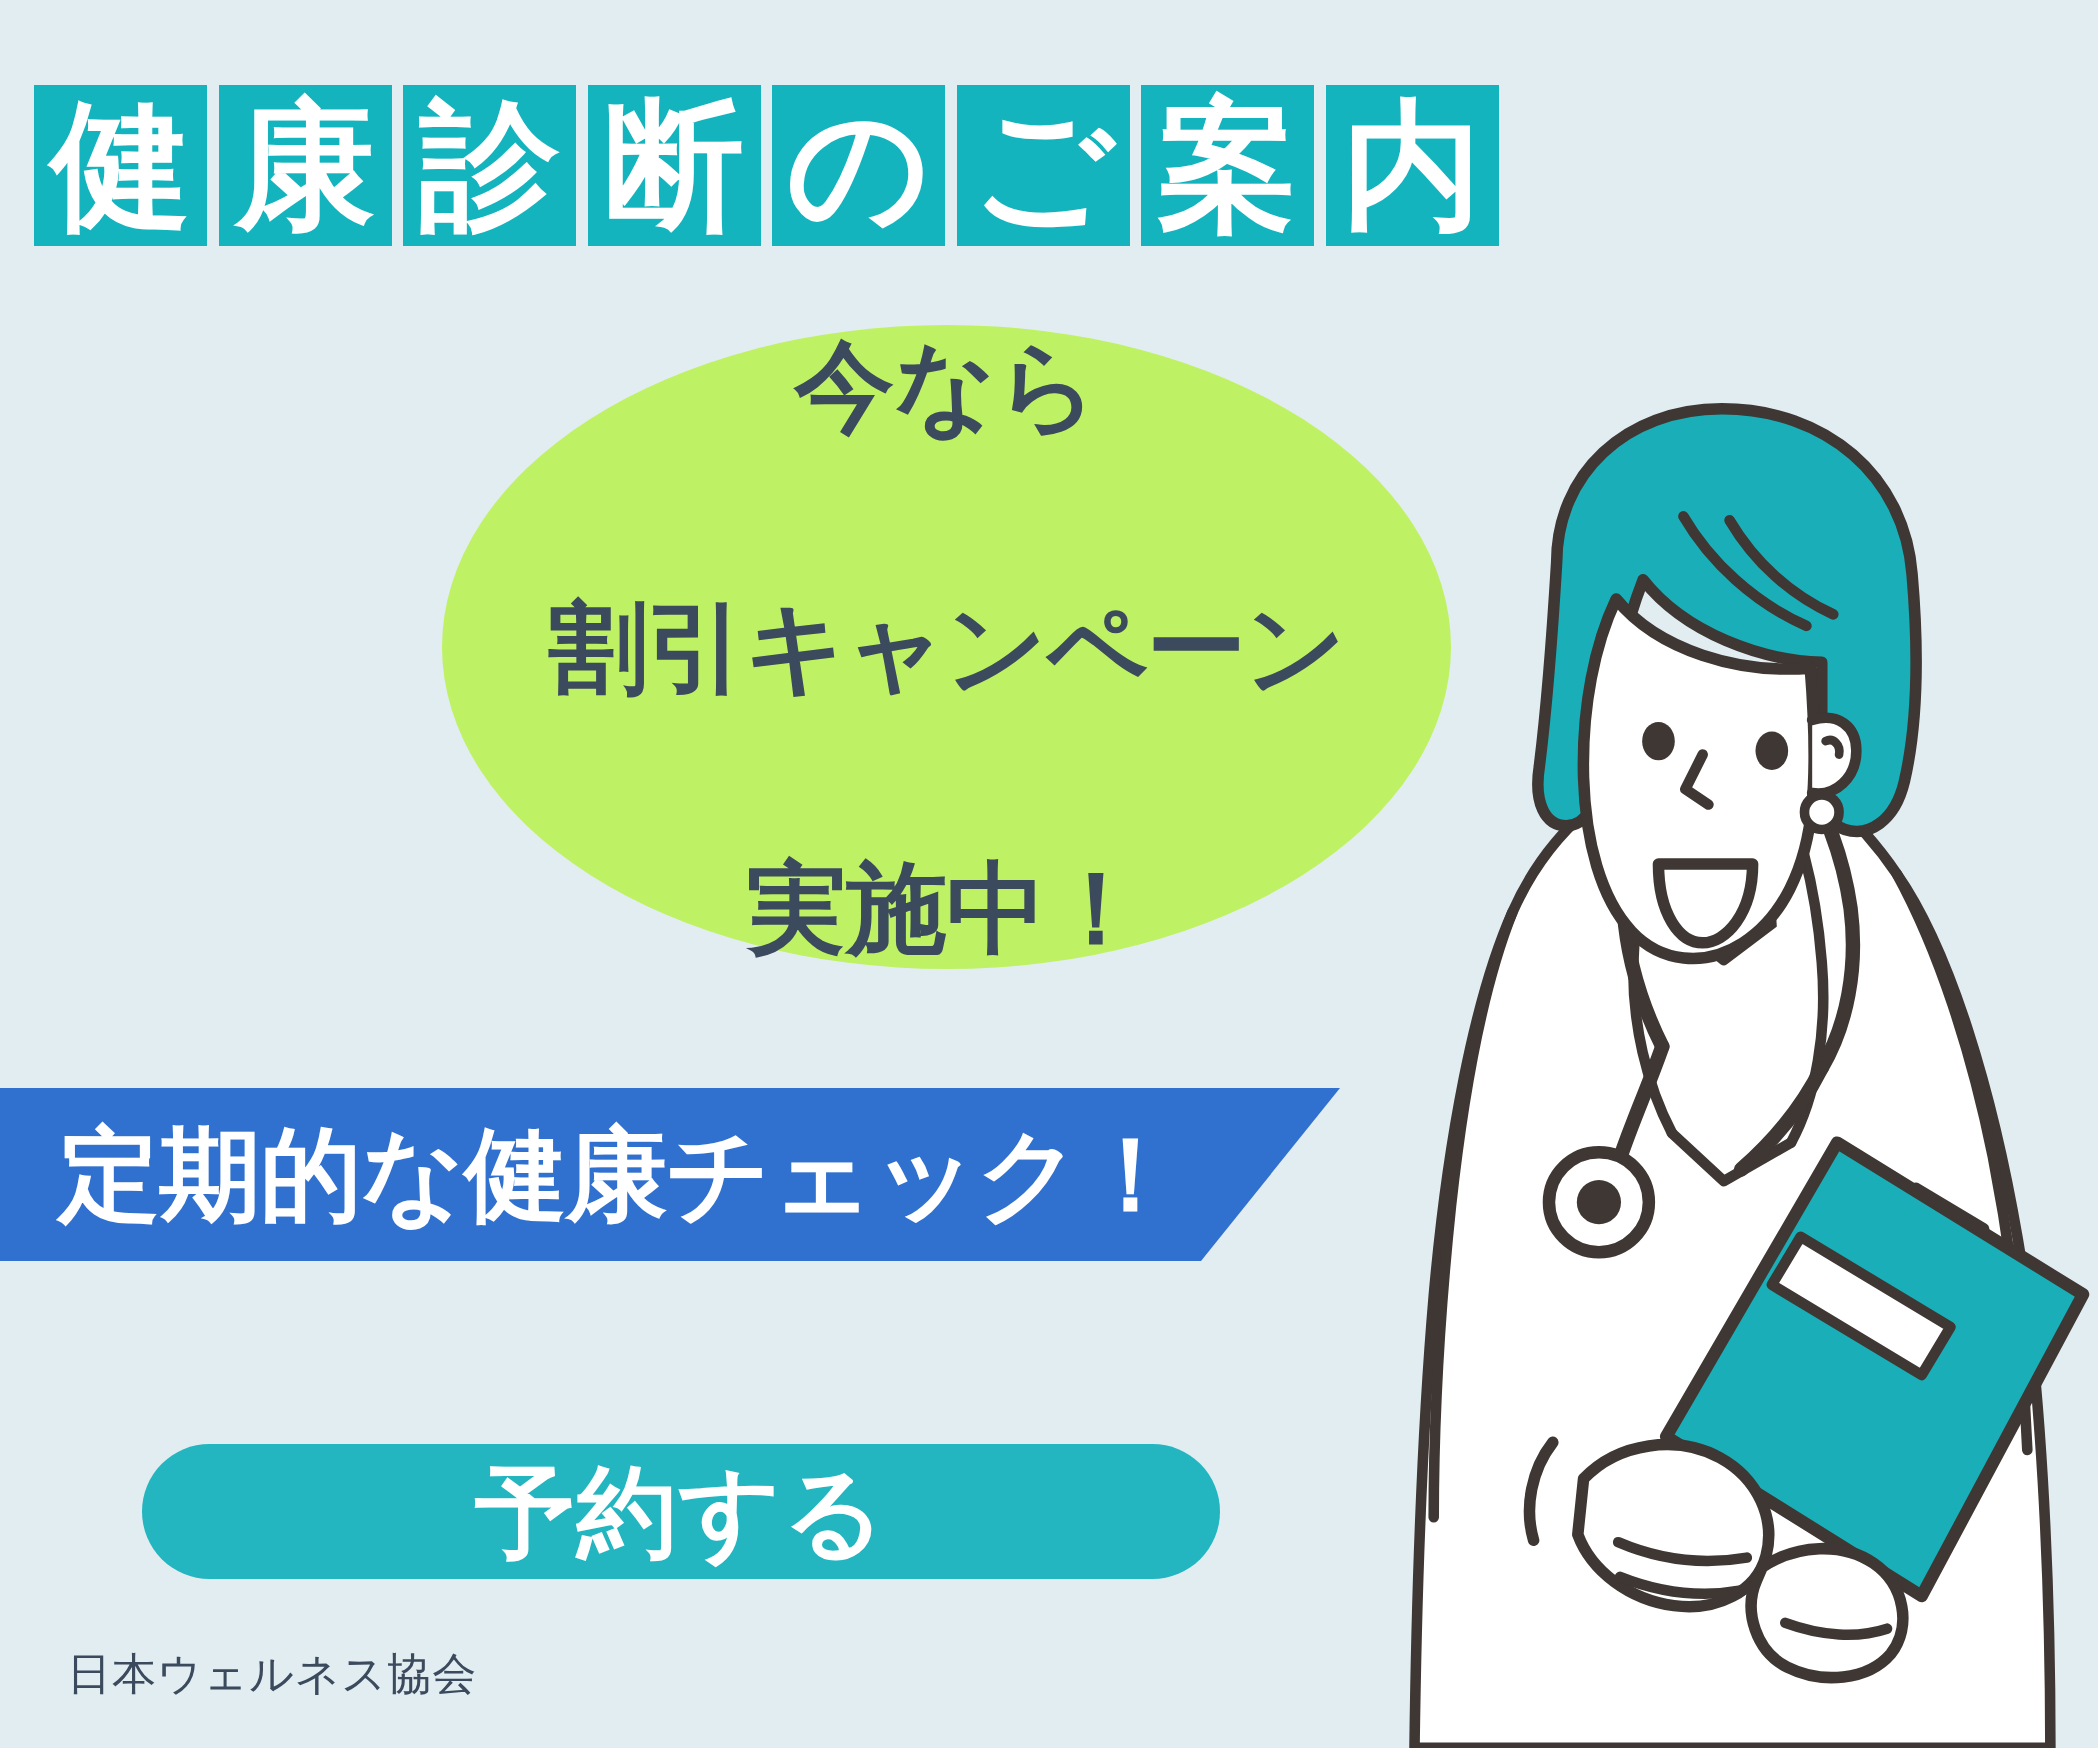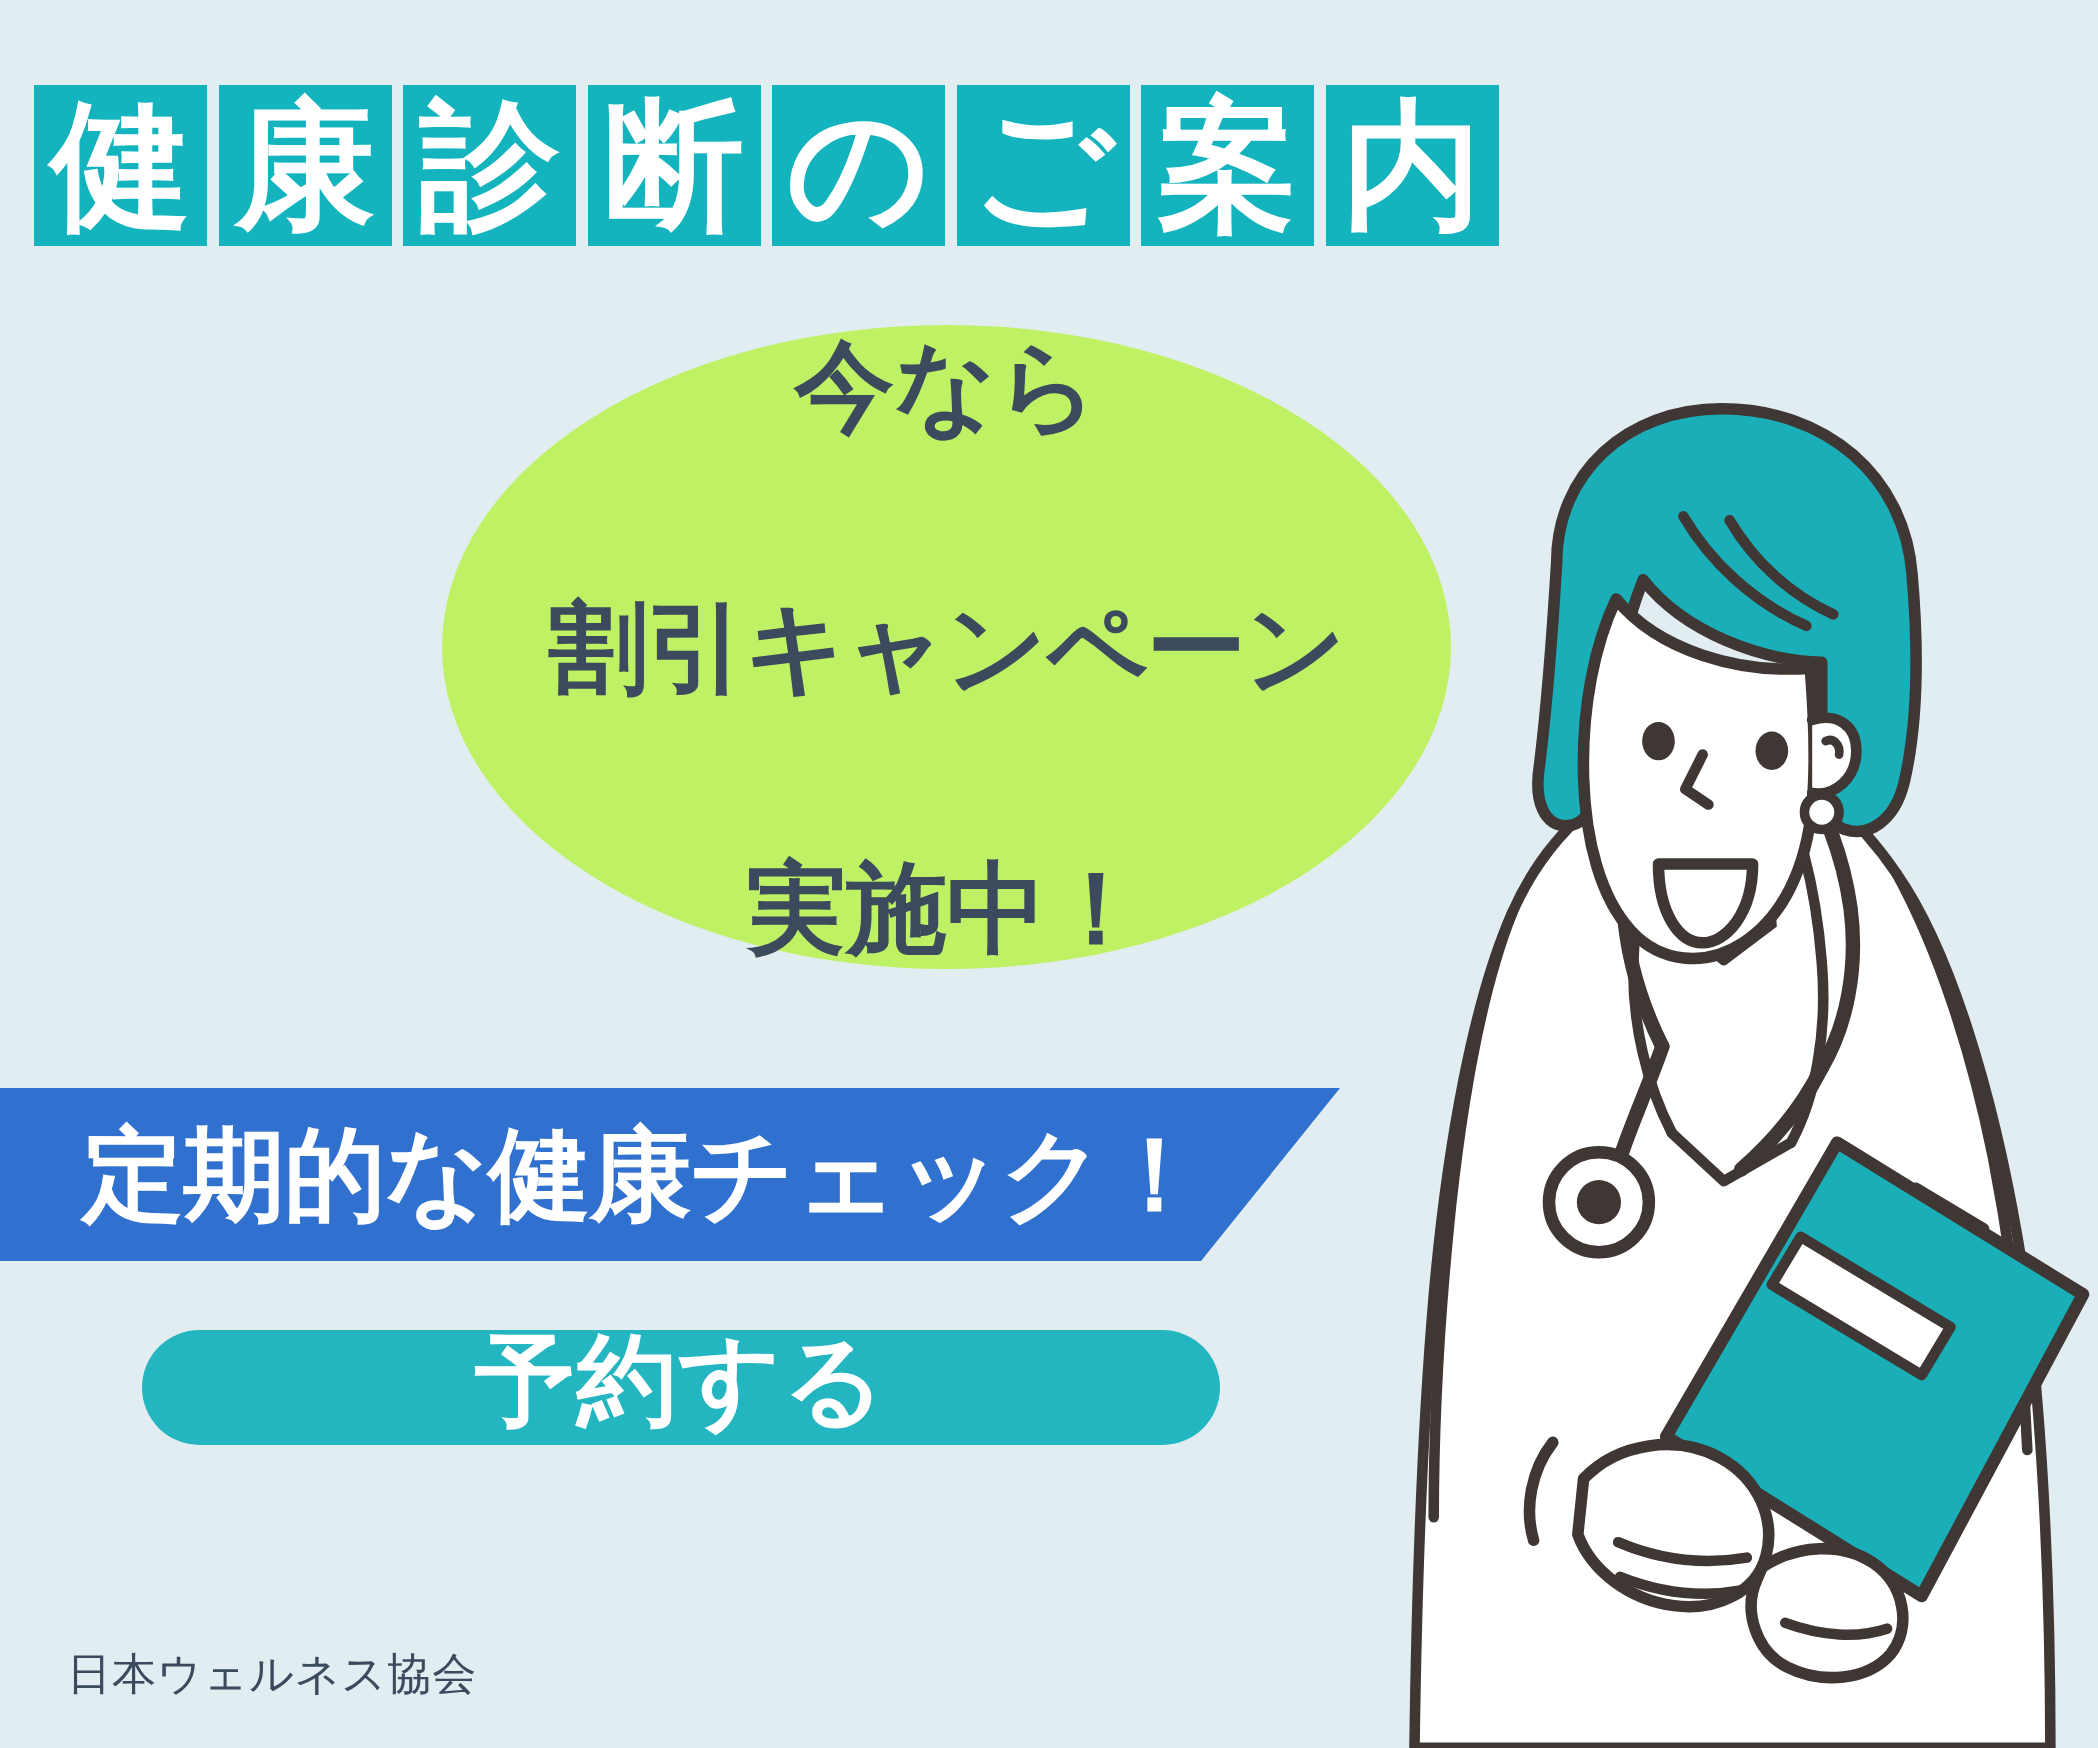--- a/index.html
+++ b/index.html
@@ -67,33 +67,32 @@
     z-index:3;
   }
   #ribbon .label{
     color:#ffffff;
     font-size:102px;
     font-weight:bold;
     padding-left:58px;
     line-height:1;
     white-space:nowrap;
     letter-spacing:-1px;
-    margin-left:24px;
   }
 
   
   #cta{
     position:absolute;
-    left:142px; top:1330px;
-    width:1078px; height:115px;
+    left:142px; top:1444px;
+    width:1078px; height:135px;
     background:#23b6c0;
     border-radius:75px;
     border:none;
     cursor:pointer;
-    display:flex; justify-content:center;
+    display:flex; align-items:center; justify-content:center;
     z-index:3;
   }
   #cta .label{
     color:#ffffff;
     font-size:100px;
     font-weight:bold;
     line-height:1;
     letter-spacing:1.9px;
   }
 

